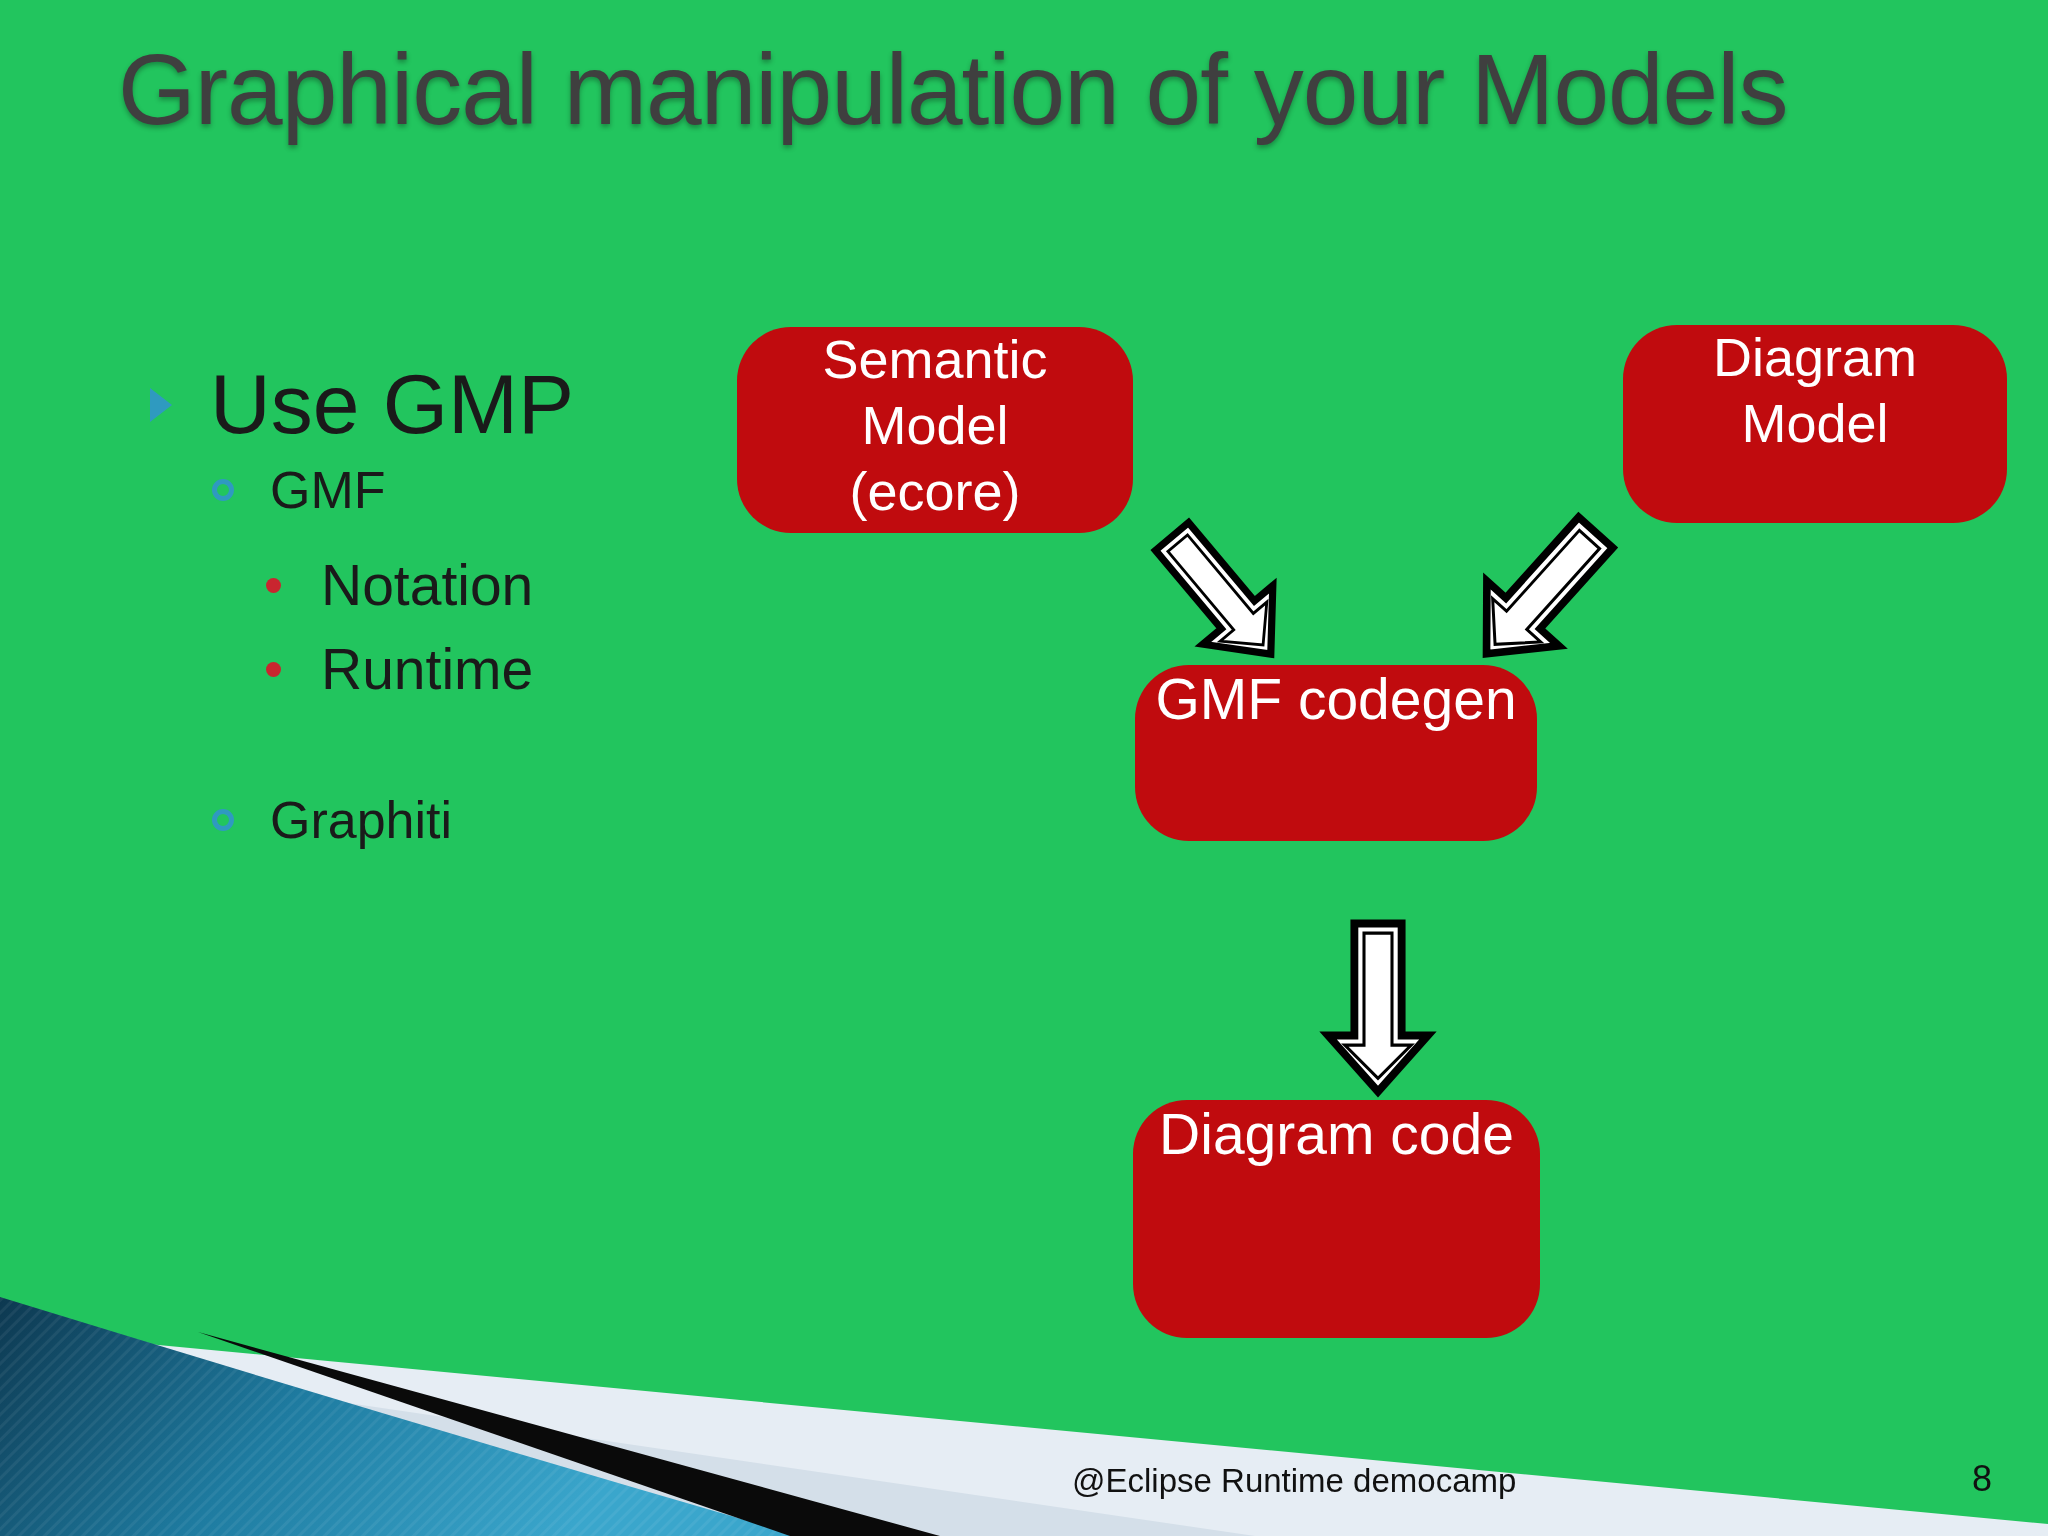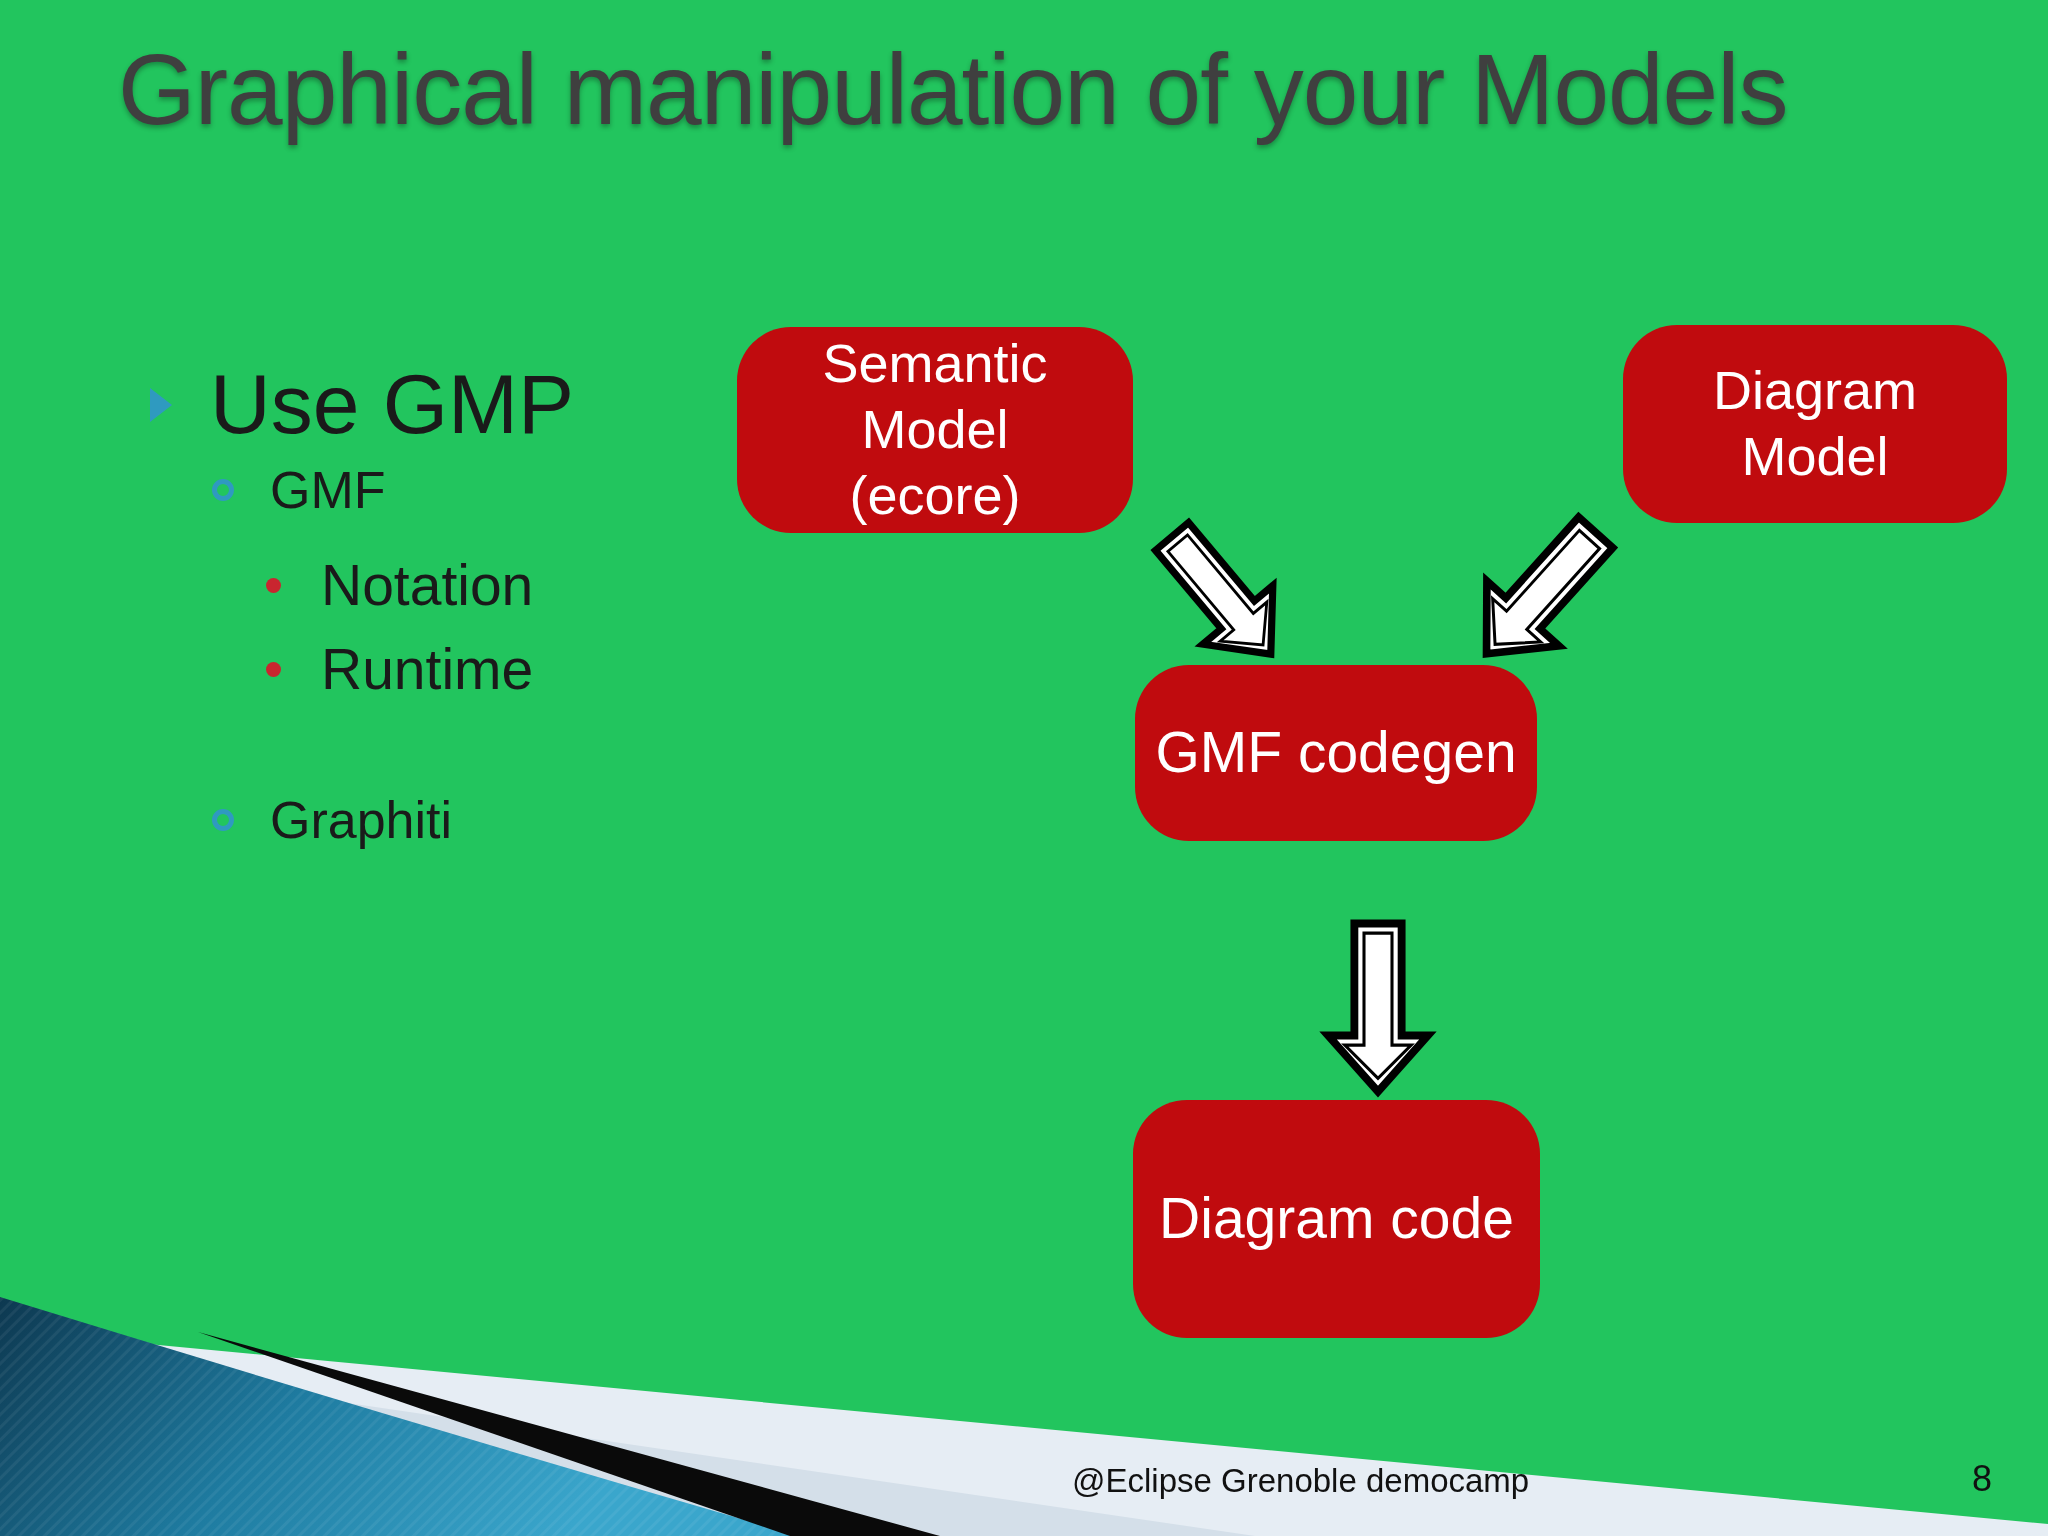--- a/index.html
+++ b/index.html
@@ -19,21 +19,21 @@
   .row-l2{left:212px;font-size:52px;gap:36px;}
   .row-l3{left:266px;font-size:57px;gap:40px;}
   .r2{top:460px;} .r3{top:552px;} .r4{top:636px;} .r5{top:716px;} .r6{top:790px;}
   .tri-marker{width:0;height:0;border-top:17px solid transparent;border-bottom:17px solid transparent;
     border-left:22px solid #2f9ac0;}
   .circle-marker{width:12px;height:12px;border:5px solid #2f9ac0;border-radius:50%;background:transparent;}
   .dot-marker{width:15px;height:15px;border-radius:50%;background:#c9252f;}
   
   .node{
     position:absolute;background:#c00b0e;color:#ffffff;border-radius:54px;
-    display:flex;flex-direction:column;align-items:center;justify-content:center;
+    display:flex;flex-direction:column;align-items:center;
     text-align:center;font-size:54px;line-height:1.22;z-index:2;
   }
   .node-semantic{left:737px;top:327px;width:396px;height:206px;}
   .node-diagram-model{left:1623px;top:325px;width:384px;height:198px;}
   .node-gmf-codegen{left:1135px;top:665px;width:402px;height:176px;font-size:57px;}
   .node-diagram-code{left:1133px;top:1100px;width:407px;height:238px;font-size:57px;}
   
   .overlay{position:absolute;left:0;top:0;width:2048px;height:1536px;z-index:1;}
   
   .footer-credit{position:absolute;left:1072px;top:1462px;font-size:33px;color:#111;z-index:3;}
@@ -105,16 +105,16 @@
     <div>Diagram</div>
     <div>Model</div>
   </div>
   <div class="node node-gmf-codegen">
     <div>GMF codegen</div>
   </div>
   <div class="node node-diagram-code">
     <div>Diagram code</div>
   </div>
 
-  <div class="footer-credit">@Eclipse Grenoble democamp</div>
+  <div class="footer-credit">@Eclipse Runtime democamp</div>
   <div class="page-number">8</div>
 
 </div>
 
 </body></html>

